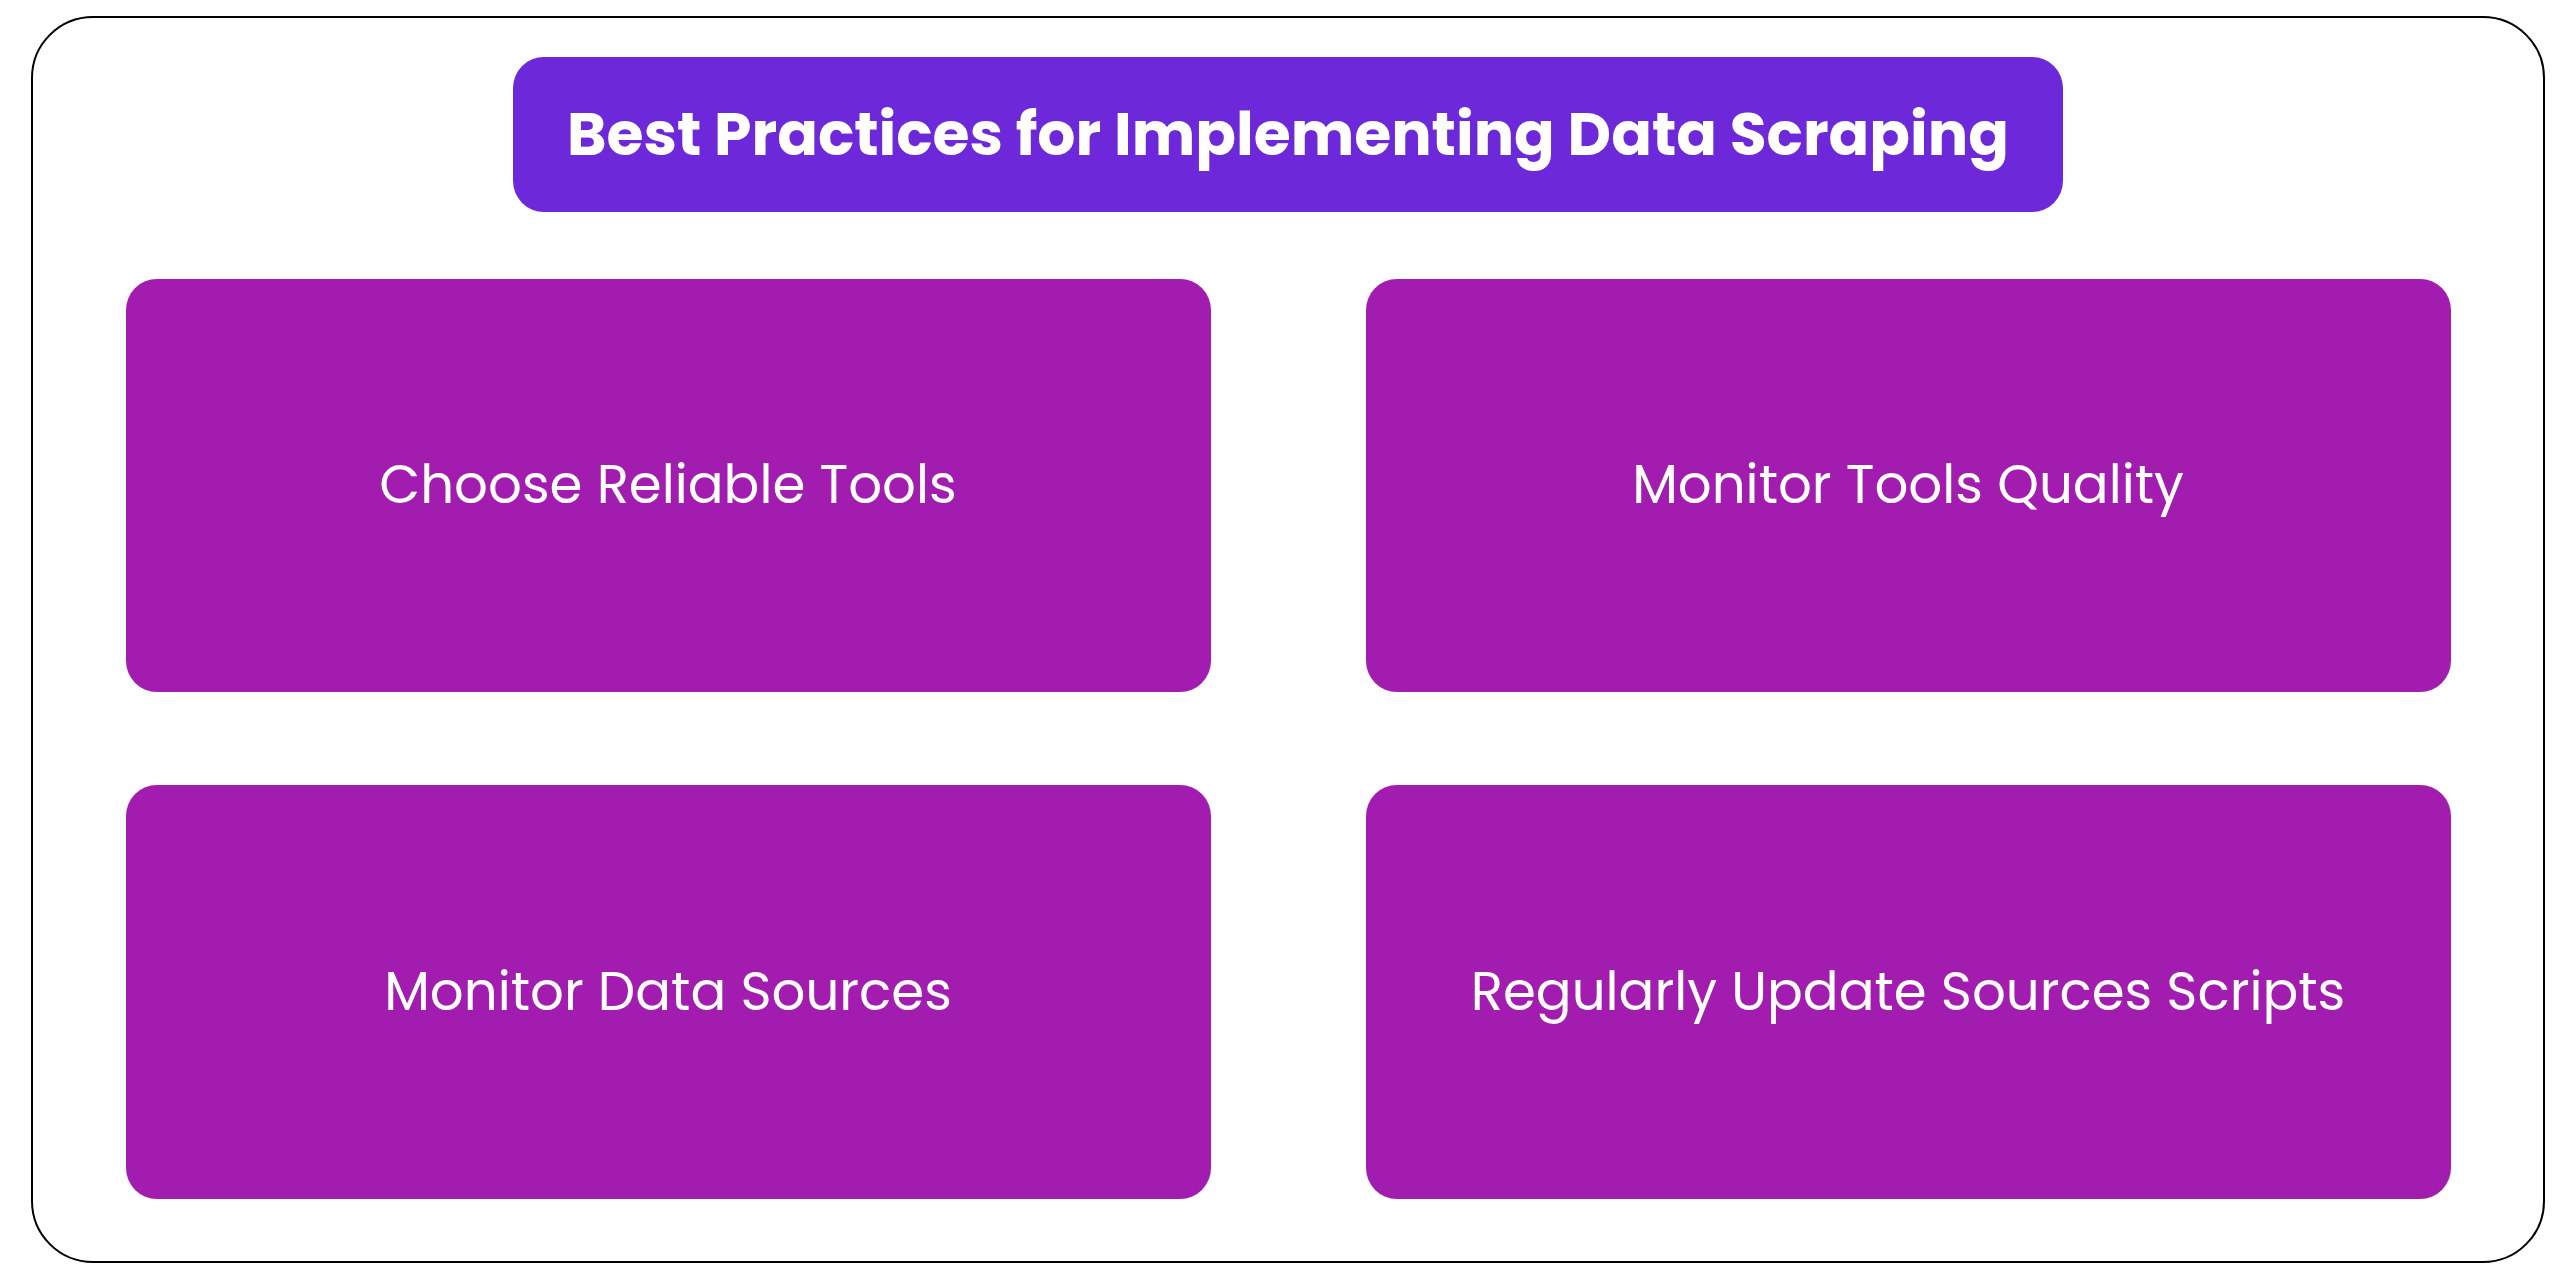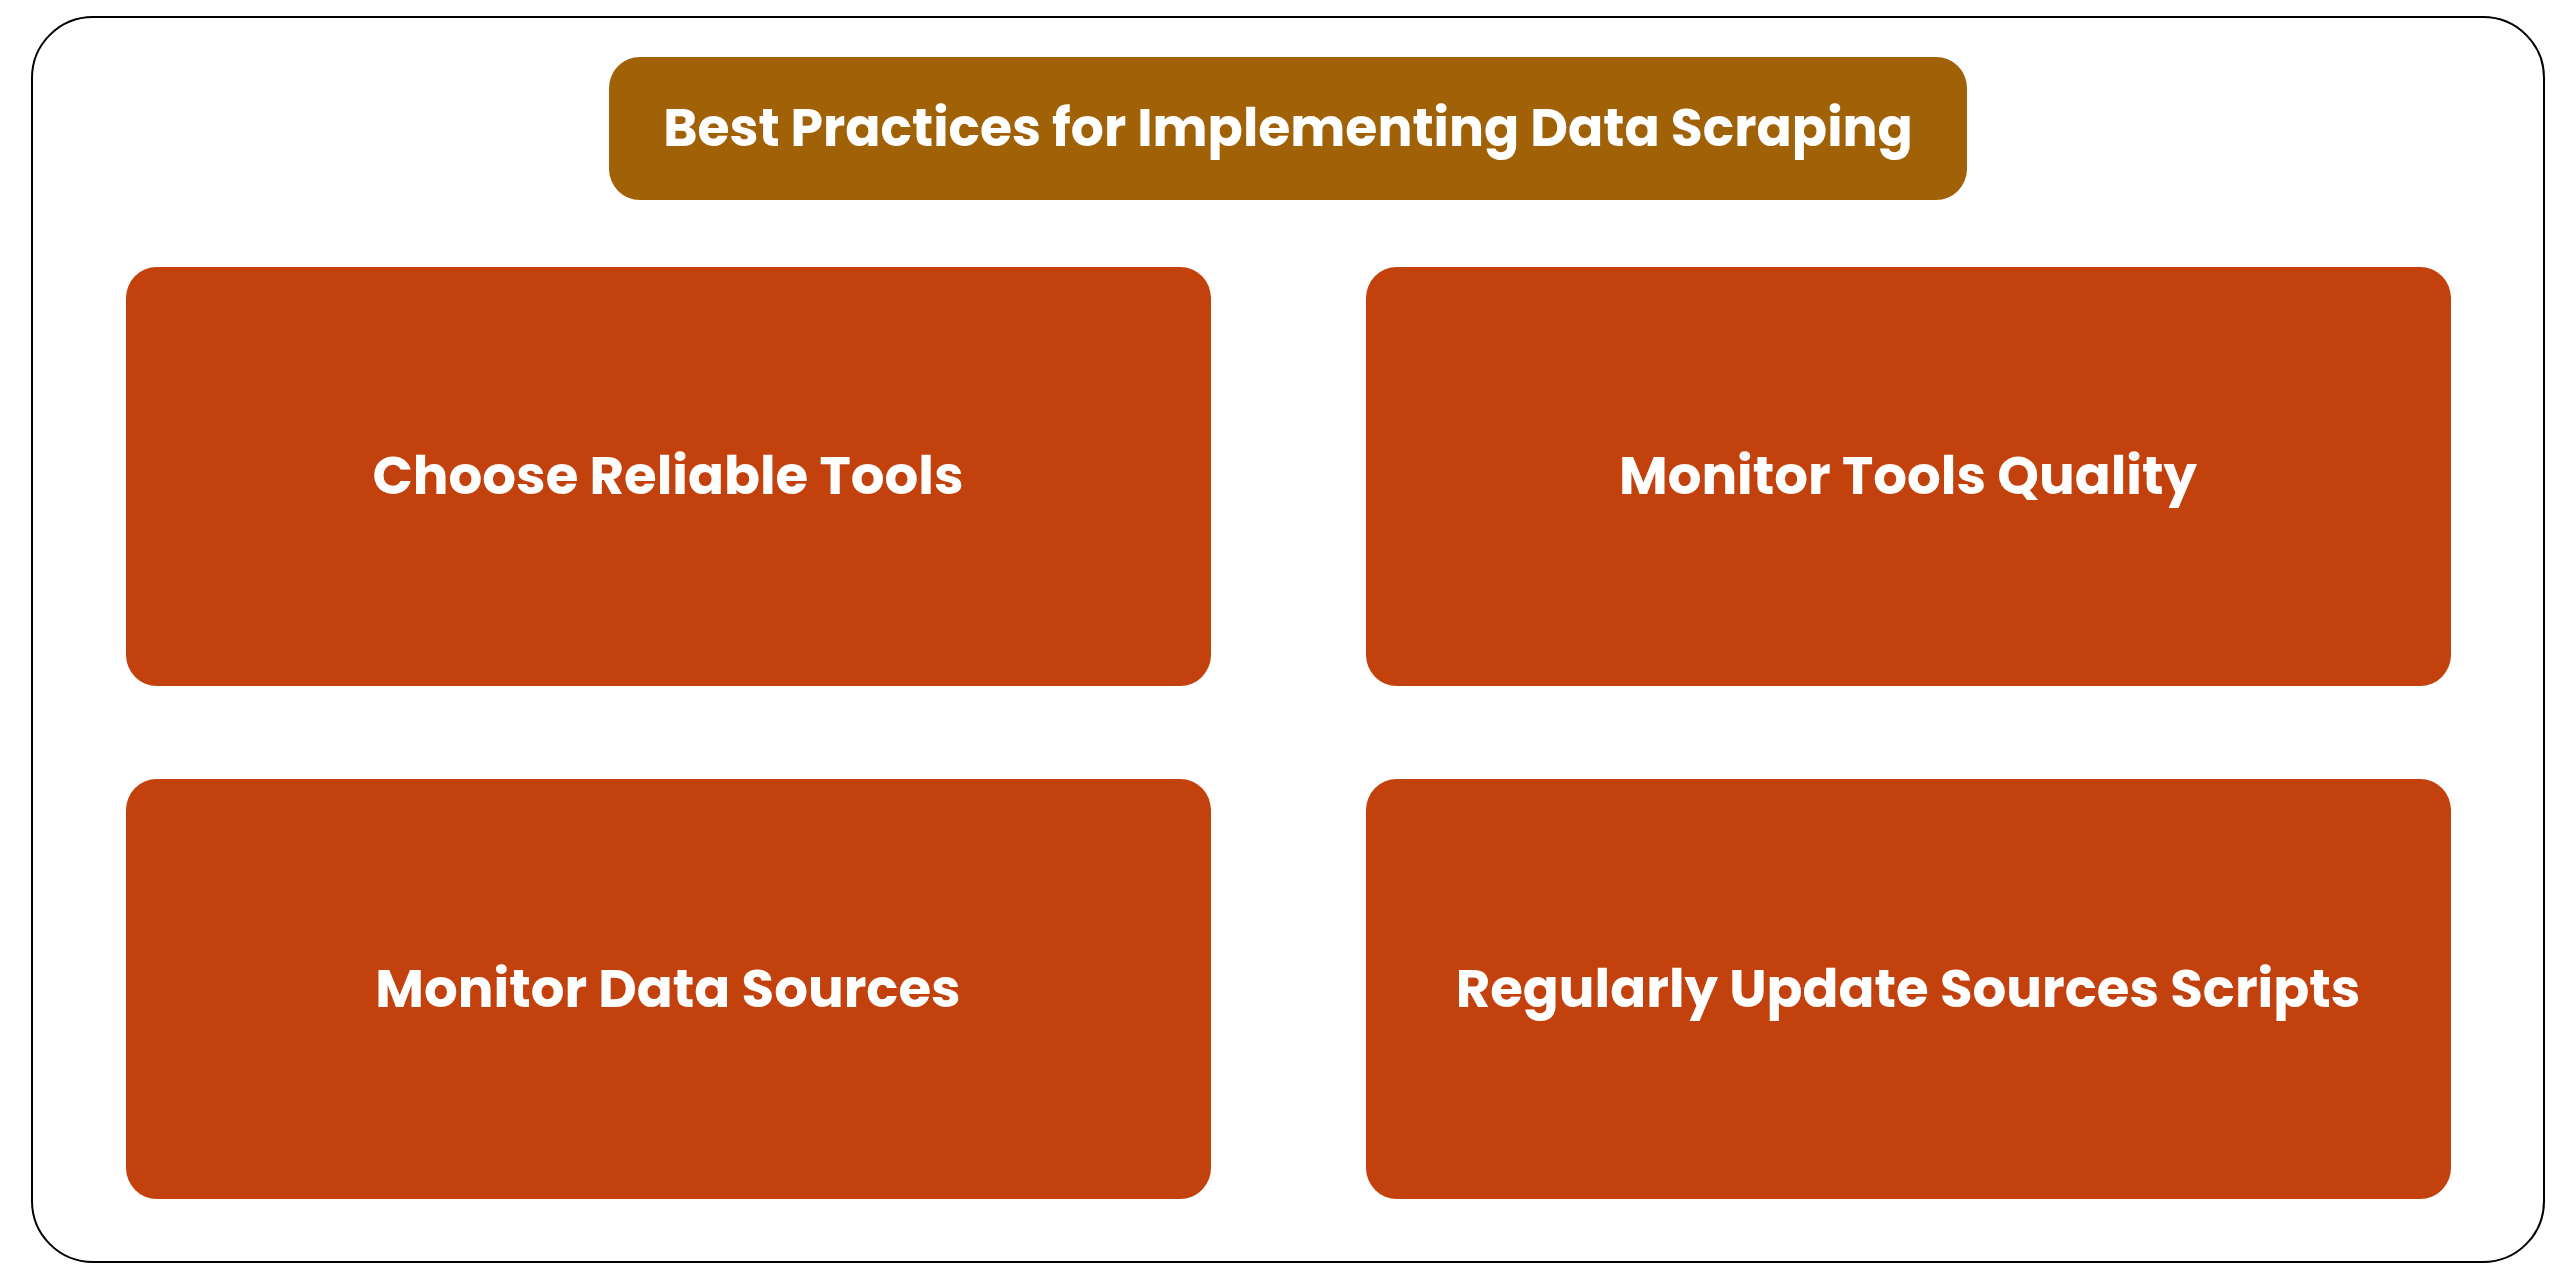--- a/index.html
+++ b/index.html
@@ -17,45 +17,45 @@
     .container {
       width: 100%;
       height: 100%;
       border: 2.3px solid #000000;
       border-radius: 62px;
       padding: 39px 77px 62px 77px;
       display: flex;
       flex-direction: column;
     }
     .title-bar {
-      background: #a16207;
+      background: #6d28d9;
       color: #ffffff;
       border-radius: 31px;
       padding: 32.5px 54px;
-      font-size: 52px;
+      font-size: 60px;
       font-weight: 700;
       text-align: center;
       margin: 0 auto 67px auto;
       width: fit-content;
     }
     .grid {
       display: grid;
       grid-template-columns: 1fr 1fr;
       column-gap: 155px;
       row-gap: 93px;
       flex: 1;
       padding: 0 15.5px;
     }
     .card {
-      background: #c2410c;
+      background: #a21caf;
       color: #ffffff;
       border-radius: 31px;
       padding: 43px 31px;
       font-size: 53px;
-      font-weight: 700;
+      font-weight: 400;
       text-align: center;
       display: flex;
       align-items: center;
       justify-content: center;
     }
   </style>
 </head>
 <body>
 
 <div class="container">

